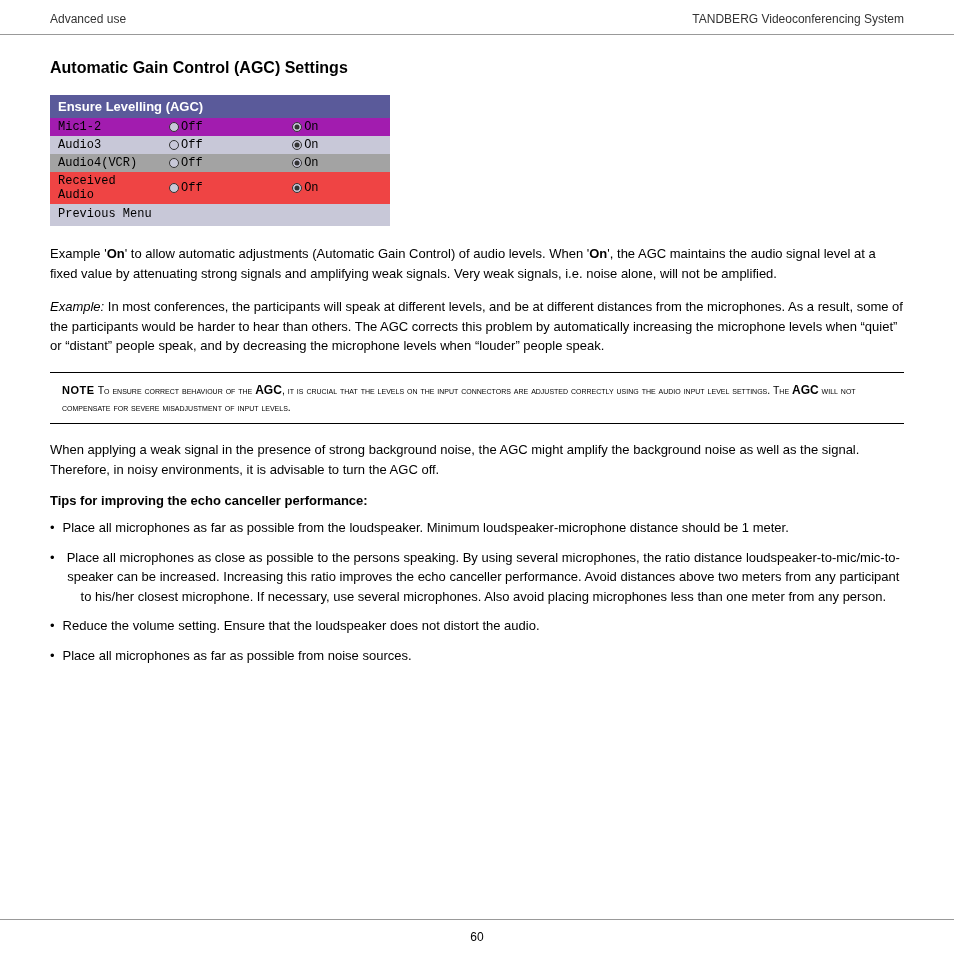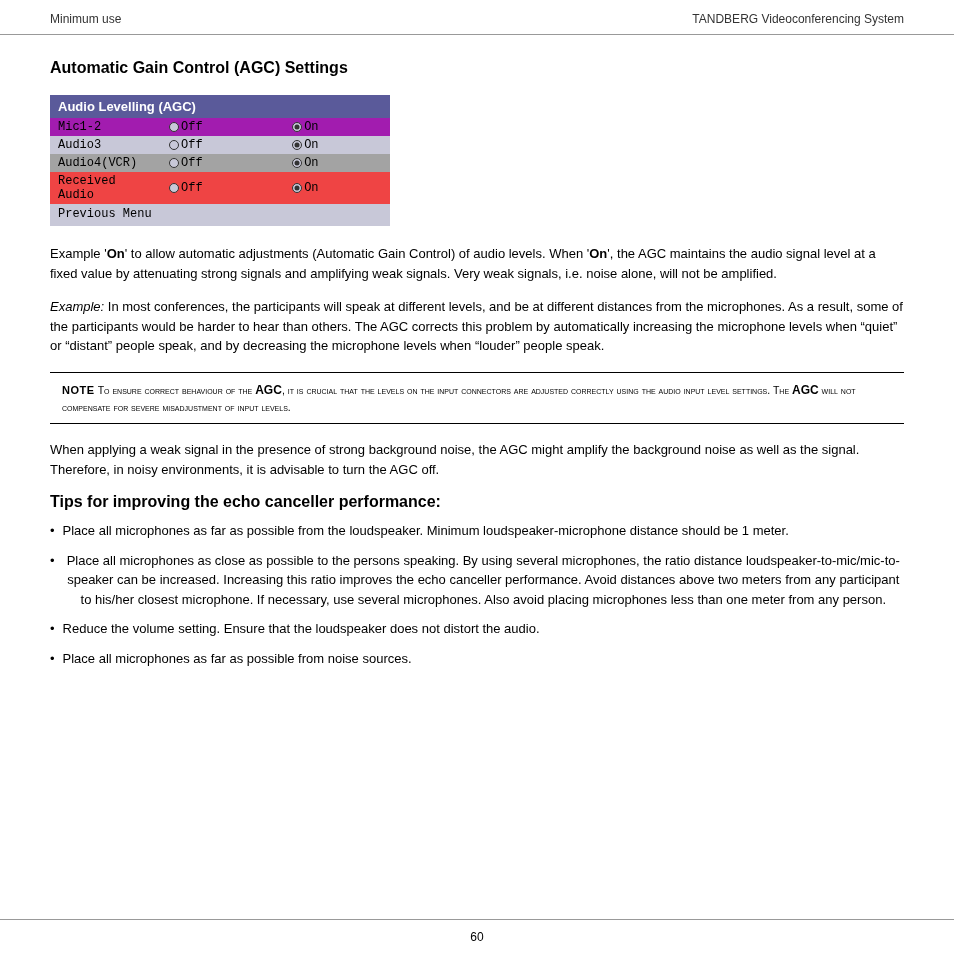--- a/index.html
+++ b/index.html
@@ -88,21 +88,21 @@
       font-variant: small-caps;
       line-height: 1.5;
     }
     .note-text .agc-caps {
       font-size: 12px;
       font-variant: normal;
       font-weight: bold;
     }
     
     .tips-title {
-      font-size: 16px;
+      font-size: 13px;
       font-weight: bold;
       margin-bottom: 10px;
     }
     .bullet-list {
       list-style: none;
       padding-left: 0;
       text-align: center;
     }
     .bullet-list li {
       display: flex;
@@ -127,32 +127,32 @@
       left: 0;
       right: 0;
     }
   </style>
 </head>
 <body>
 
 <div class="page">
 
   <div class="header">
-    <span class="header-left">Minimum use</span>
+    <span class="header-left">Advanced use</span>
     <span class="header-right">TANDBERG Videoconferencing System</span>
   </div>
 
   <div class="content">
 
     <div class="page-title">Automatic Gain Control (AGC) Settings</div>
 
     <table class="agc-table" style="border-collapse:collapse; width:340px;">
       <thead>
         <tr>
-          <td colspan="3" class="agc-header">Audio Levelling (AGC)</td>
+          <td colspan="3" class="agc-header">Ensure Levelling (AGC)</td>
         </tr>
       </thead>
       <tbody class="agc-body" id="agc-rows">
       <tr style="background: #a21caf;">
             <td style="padding: 2px 8px; font-family: &quot;Courier New&quot;, monospace; font-size: 12px; width: 115px;">Mic1-2</td>
             <td style="padding: 2px 4px; white-space: nowrap; font-family: &quot;Courier New&quot;, monospace; font-size: 12px;"><span style="display: inline-block; width: 10px; height: 10px; border-radius: 50%; border: 1.5px solid rgb(51, 51, 51); background: rgb(200, 200, 216); vertical-align: middle; margin-right: 2px; position: relative;"></span><span>Off</span></td>
             <td style="padding: 2px 4px; white-space: nowrap; font-family: &quot;Courier New&quot;, monospace; font-size: 12px;"><span style="display: inline-block; width: 10px; height: 10px; border-radius: 50%; border: 1.5px solid rgb(51, 51, 51); background: rgb(200, 200, 216); vertical-align: middle; margin-right: 2px; position: relative;"><span style="position: absolute; top: 50%; left: 50%; transform: translate(-50%, -50%); width: 5px; height: 5px; border-radius: 50%; background: rgb(51, 51, 51);"></span></span><span>On</span></td>
           </tr>
           <tr style="background: rgb(200, 200, 216);">
             <td style="padding: 2px 8px; font-family: &quot;Courier New&quot;, monospace; font-size: 12px; width: 115px;">Audio3</td>

